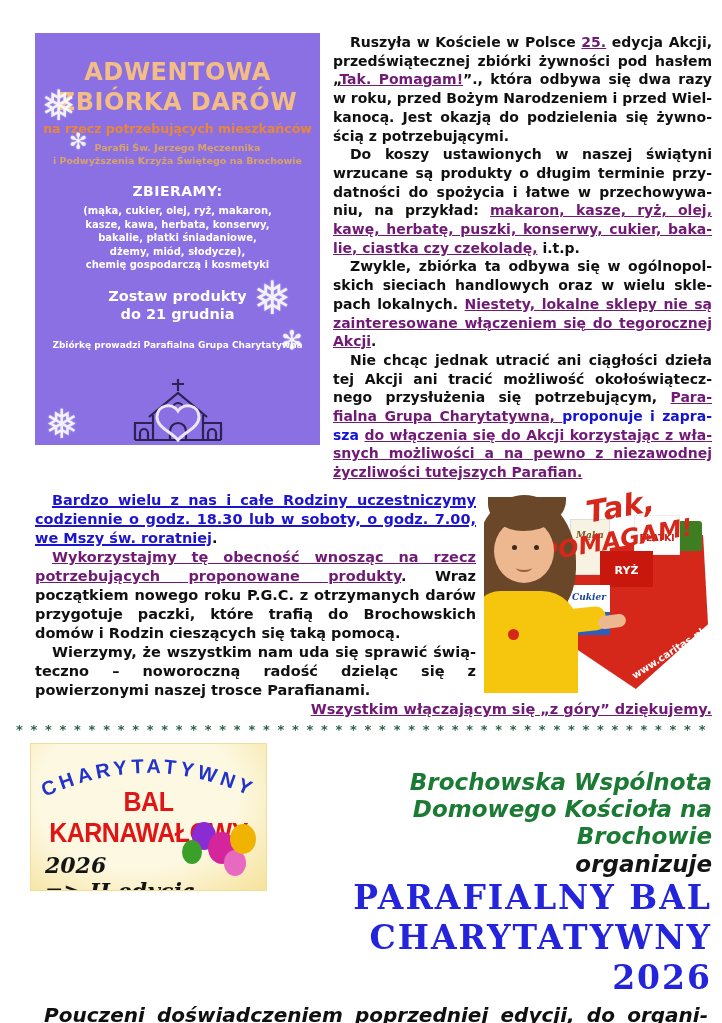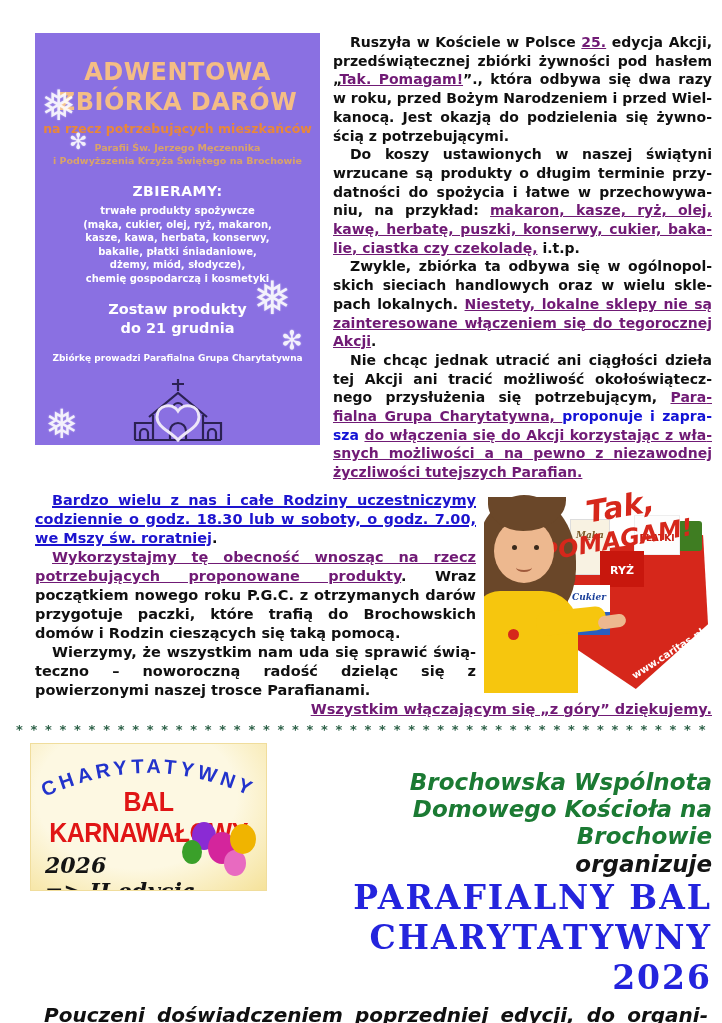--- a/index.html
+++ b/index.html
@@ -40,21 +40,21 @@
           clip-path:polygon(3% 14%,97% 0%,100% 58%,56% 100%,0% 60%);z-index:1;}
   .ph-tak{position:absolute;left:102px;top:6px;transform:rotate(-10deg);color:#d6271b;
           font-style:italic;font-weight:bold;font-size:30px;z-index:3;}
   .ph-pomagam{position:absolute;left:56px;top:40px;transform:rotate(-10deg);color:#d6271b;
           font-style:italic;font-weight:bold;font-size:24px;z-index:3;}
   .ph-products div{position:absolute;font-weight:bold;text-align:center;z-index:2;box-sizing:border-box;}
   .ph-products div:nth-child(1){left:86px;top:28px;width:40px;height:56px;background:#f8f2e2;color:#7a5a28;
           font:italic bold 9px "DejaVu Serif",serif;border:1px solid #ddd;padding-top:10px;}
   .ph-products div:nth-child(2){left:150px;top:24px;width:46px;height:40px;background:#fdfdfd;color:#c41c10;
           font-size:9px;border:1px solid #eee;padding-top:13px;}
-  .ph-products div:nth-child(3){left:116px;top:60px;width:44px;height:36px;background:#c8170d;color:#fff;
+  .ph-products div:nth-child(3){left:116px;top:60px;width:53px;height:36px;background:#c8170d;color:#fff;
           font-size:11px;padding-top:10px;}
   .ph-products div:nth-child(4){left:84px;top:94px;width:42px;height:50px;background:linear-gradient(#fff 55%,#2a5fc0 55%);
           color:#1a3f9a;font:italic bold 9px "DejaVu Serif",serif;padding-top:7px;}
   .ph-oil{position:absolute;left:66px;top:36px;width:16px;height:46px;background:#e6b61e;border-radius:6px 6px 2px 2px;z-index:2;}
   .ph-can{position:absolute;left:194px;top:30px;width:24px;height:30px;background:#3f7d22;border-radius:3px;z-index:2;}
   .ph-caritas{position:absolute;left:42px;top:124px;width:28px;height:38px;background:#fff;border:1px solid #ccc;
           color:#c41c10;text-align:center;z-index:4;line-height:1;}
   .ph-caritas .cr{font-size:14px;display:block;margin-top:4px;}
   .ph-caritas .cl{font-size:6px;font-weight:bold;display:block;margin-top:3px;}
   .ph-site{position:absolute;right:2px;bottom:30px;transform:rotate(-33deg);color:#fff;font-size:10px;font-weight:bold;z-index:3;}
@@ -117,21 +117,20 @@
         <div>ADWENTOWA</div>
         <div>ZBIÓRKA DARÓW</div>
       </div>
       <div class="sub">na rzecz potrzebujących mieszkańców</div>
       <div class="parish">
         <div>Parafii Św. Jerzego Męczennika</div>
         <div>i Podwyższenia Krzyża Świętego na Brochowie</div>
       </div>
       <div class="zb">ZBIERAMY:</div>
       <div class="list">
-          <div>trwałe produkty spożywcze</div>
           <div>(mąka, cukier, olej, ryż, makaron,</div>
           <div>kasze, kawa, herbata, konserwy,</div>
           <div>bakalie, płatki śniadaniowe,</div>
           <div>dżemy, miód, słodycze),</div>
           <div>chemię gospodarczą i kosmetyki</div>
         </div>
       <div class="leave">
           <div>Zostaw produkty</div>
           <div>do 21 grudnia</div>
         </div>

